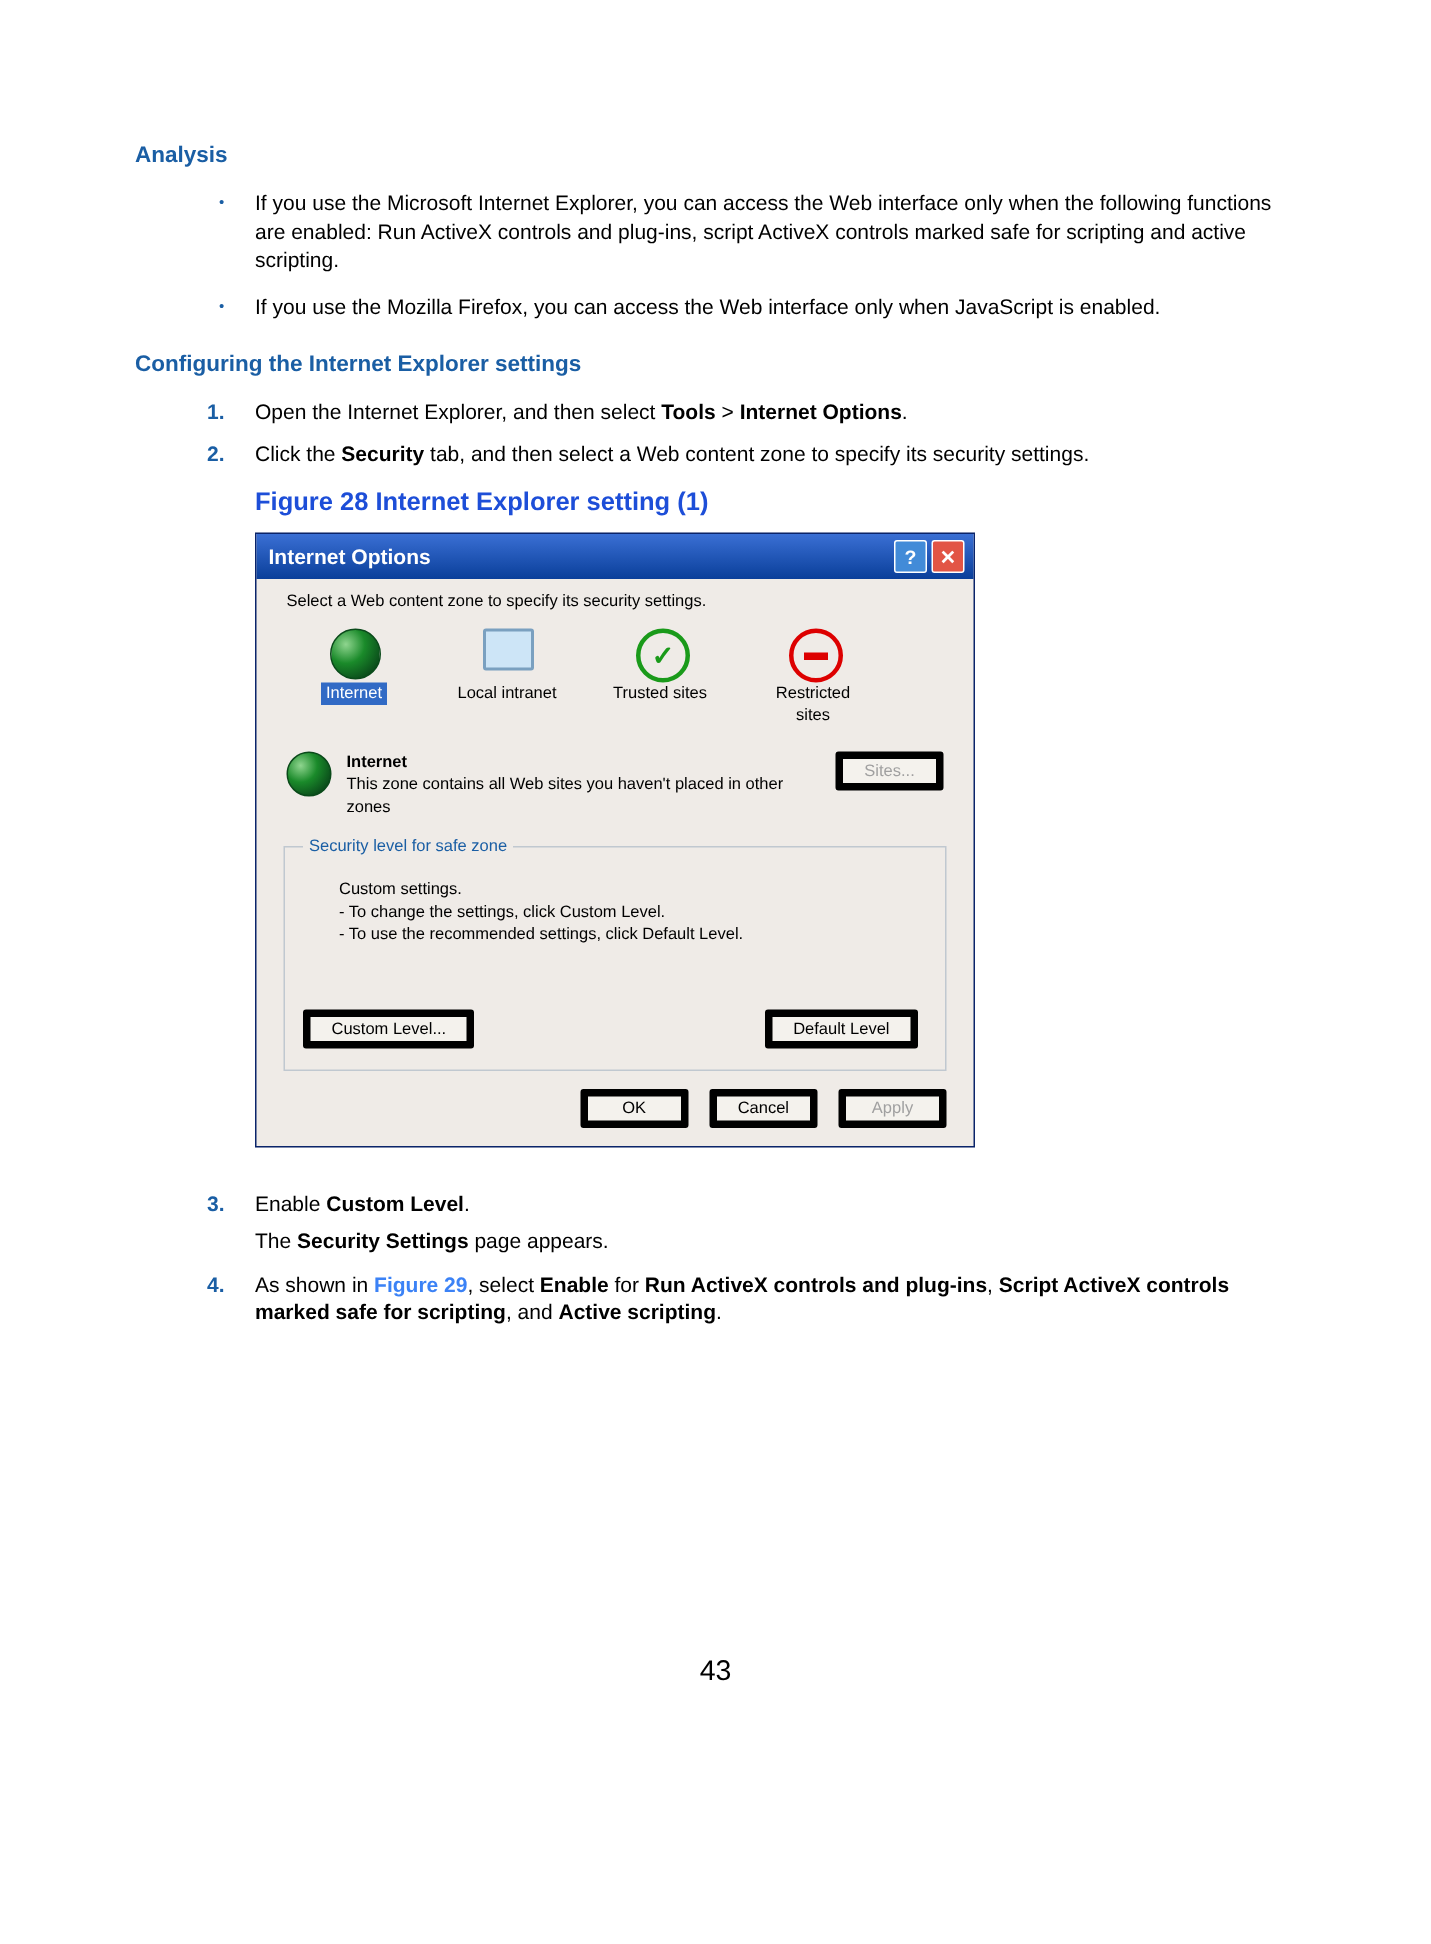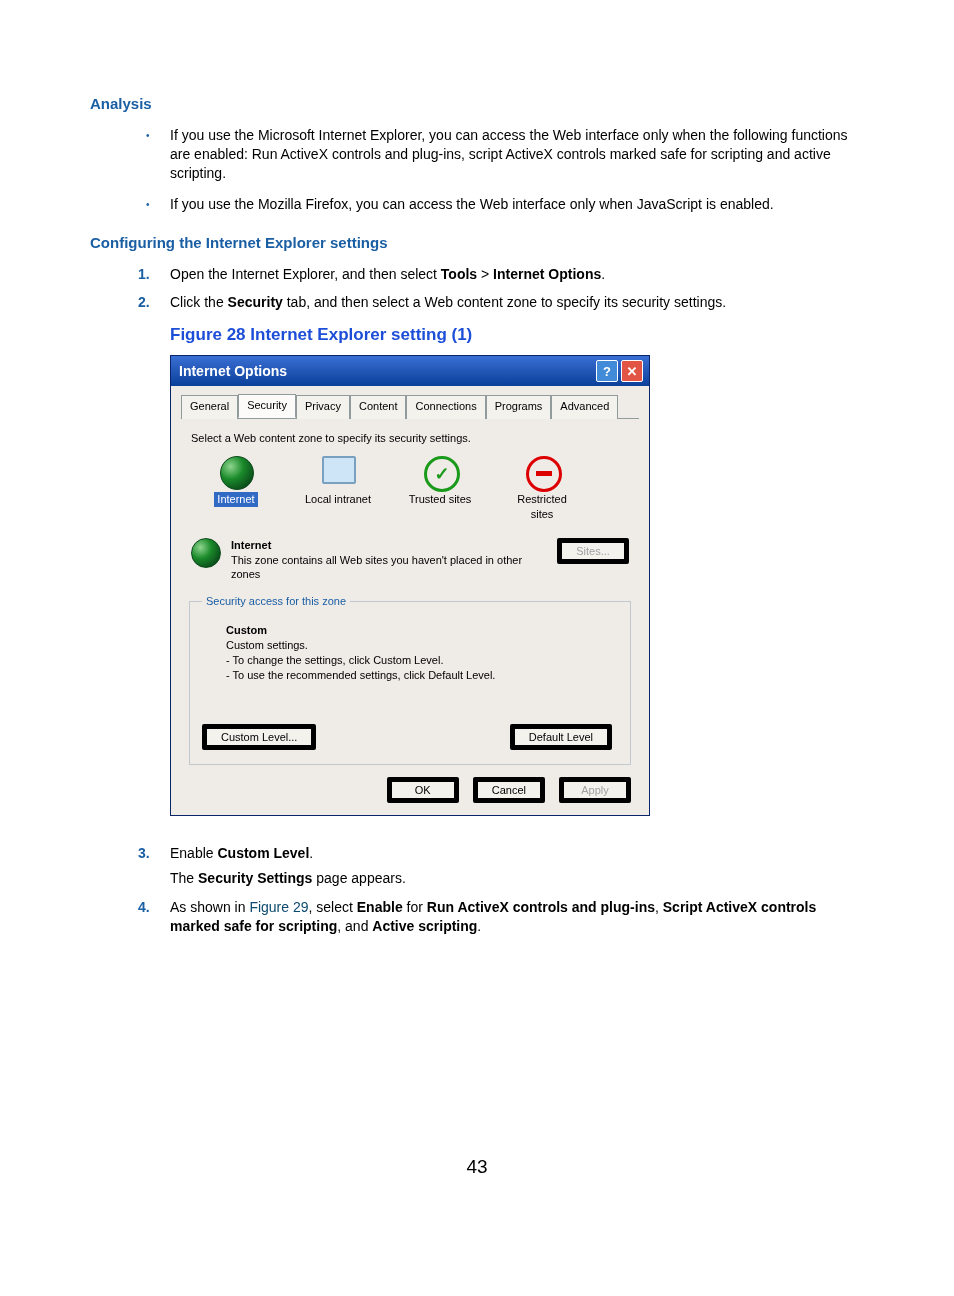--- a/index.html
+++ b/index.html
@@ -59,21 +59,22 @@
     position: absolute;
     left: -32px;
   }
   .figure-caption {
     color: #1d4ed8;
     font-weight: bold;
     font-size: 17px;
     margin: 12px 0 8px 80px;
   }
   .link-text {
-    color: #0c4a6e;
+    color: #3b82f6;
+    font-weight: bold;
   }
   .sub-p {
     margin: 6px 0 10px 0;
   }
   
   .dialog-wrap {
     margin-left: 80px;
     margin-bottom: 28px;
   }
   .dialog {
@@ -279,29 +280,20 @@
             <div class="title-buttons">
               <div class="tb-btn help">
                   <span>?</span>
                 </div>
               <div class="tb-btn close">
                   <span>✕</span>
                 </div>
             </div>
           </div>
           <div class="dialog-body">
-            <div class="tabstrip">
-              <div class="tab">General</div>
-              <div class="tab active">Security</div>
-              <div class="tab">Privacy</div>
-              <div class="tab">Content</div>
-              <div class="tab">Connections</div>
-              <div class="tab">Programs</div>
-              <div class="tab">Advanced</div>
-            </div>
 
             <div class="zone-instruction">Select a Web content zone to specify its security settings.</div>
 
             <div class="zone-icons">
               <div class="zone-item">
                 <div class="zone-icon-box">
                     <div class="zone-globe"></div>
                   </div>
                 <span class="zone-label selected">Internet</span>
               </div>
@@ -328,22 +320,21 @@
             <div class="zone-info">
               <div class="zone-globe" style="width:28px;height:28px;flex:0 0 auto;"></div>
               <div class="zone-info-text">
                 <div class="zone-info-title">Internet</div>
                 <div>This zone contains all Web sites you haven't placed in other zones</div>
               </div>
               <button class="btn disabled">Sites...</button>
             </div>
 
             <fieldset class="sec-level">
-              <legend>Security access for this zone</legend>
-              <div class="custom-title">Custom</div>
+              <legend>Security level for safe zone</legend>
               <div class="custom-lines">
                 <div>Custom settings.</div>
                 <div>- To change the settings, click Custom Level.</div>
                 <div>- To use the recommended settings, click Default Level.</div>
               </div>
               <div class="level-buttons">
                 <button class="btn">Custom Level...</button>
                 <button class="btn">Default Level</button>
               </div>
             </fieldset>

